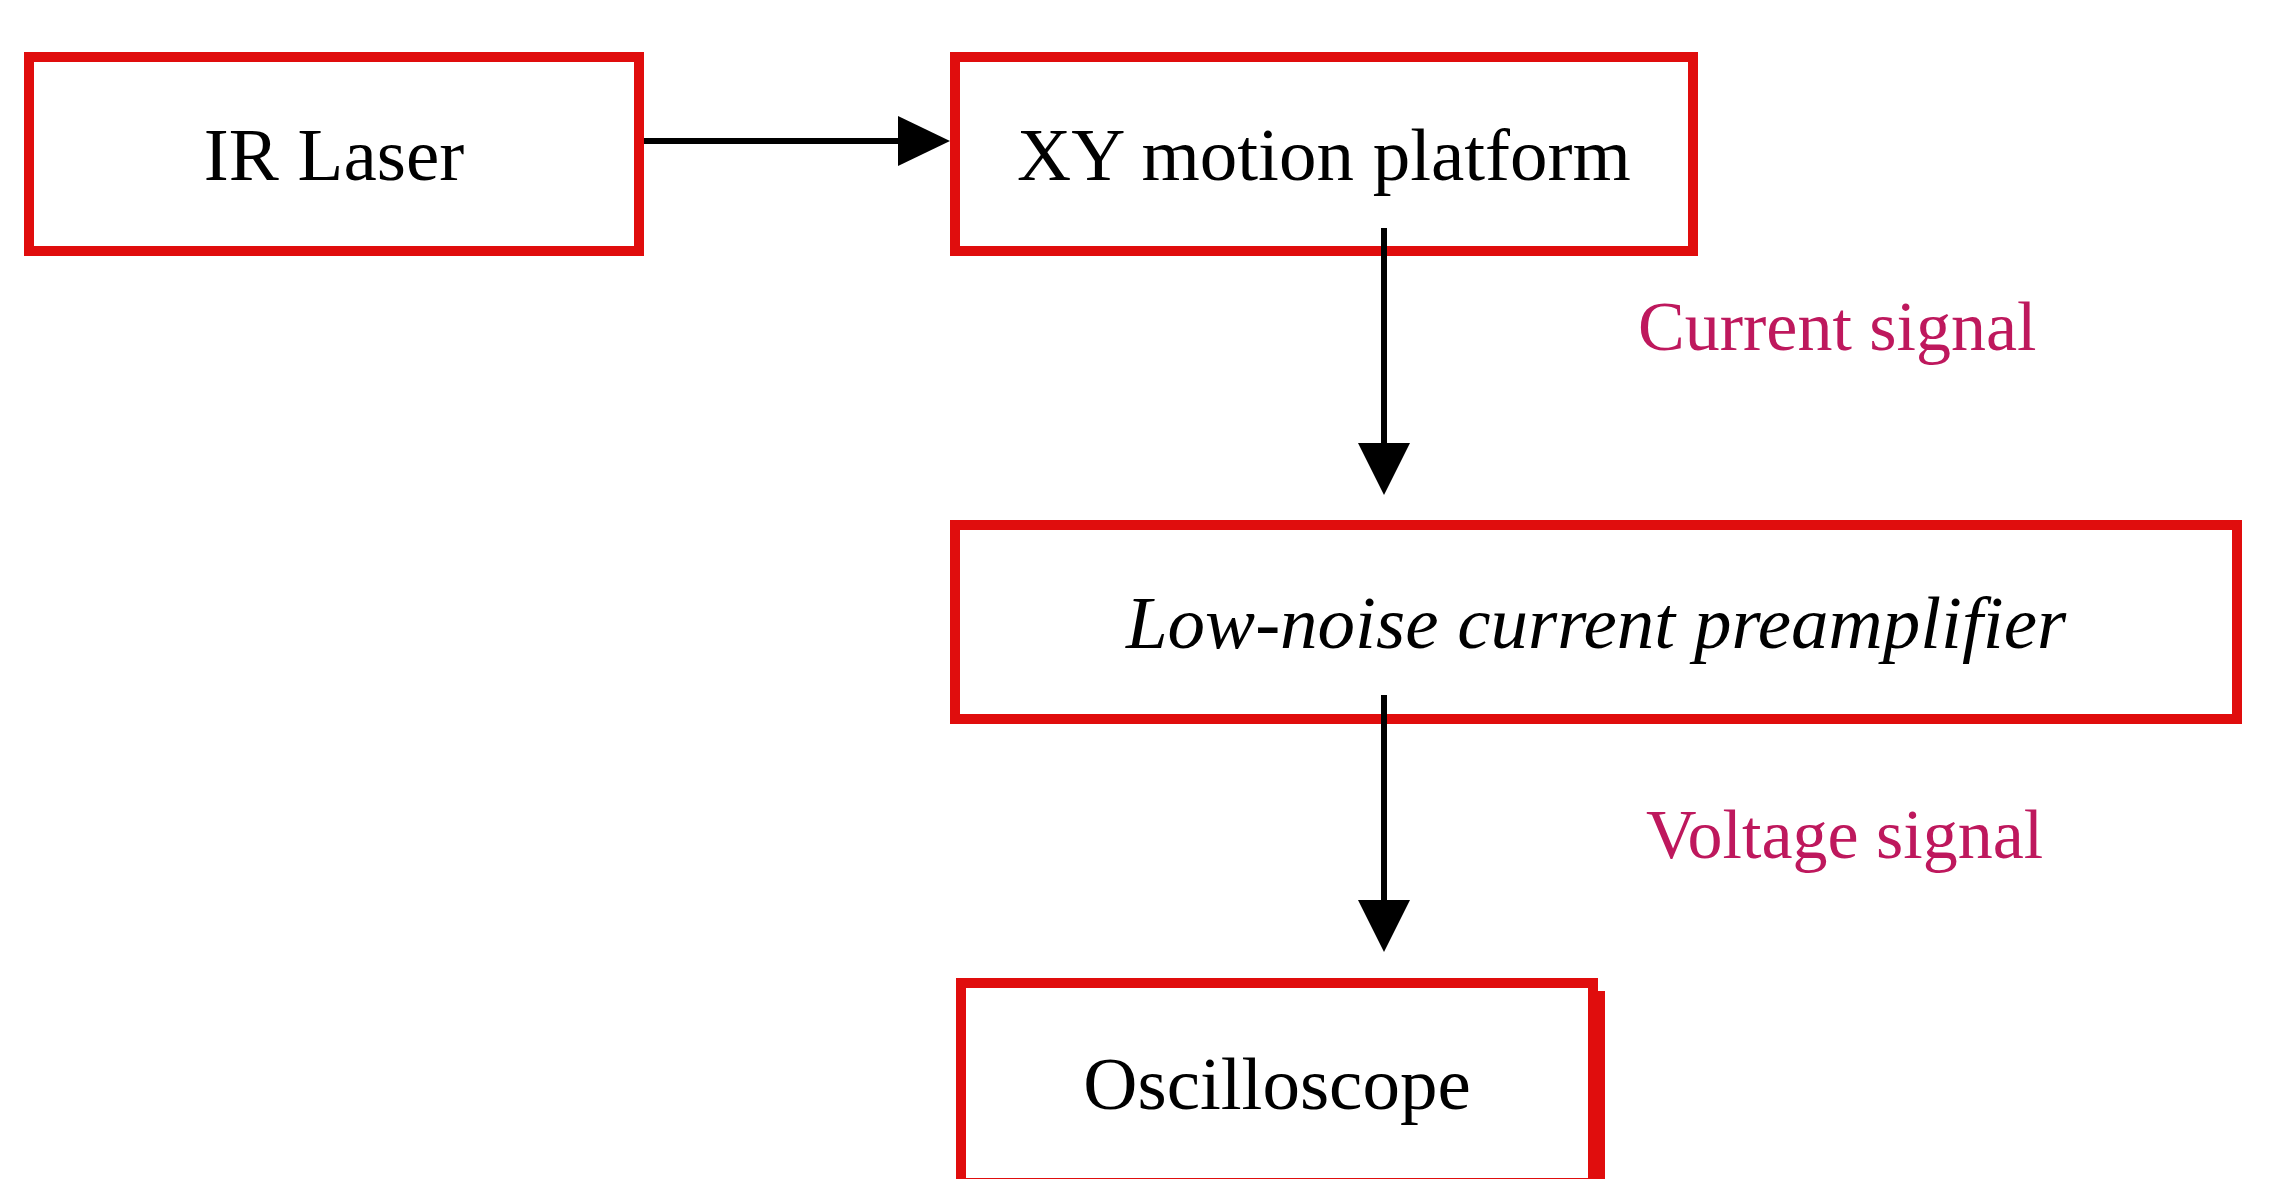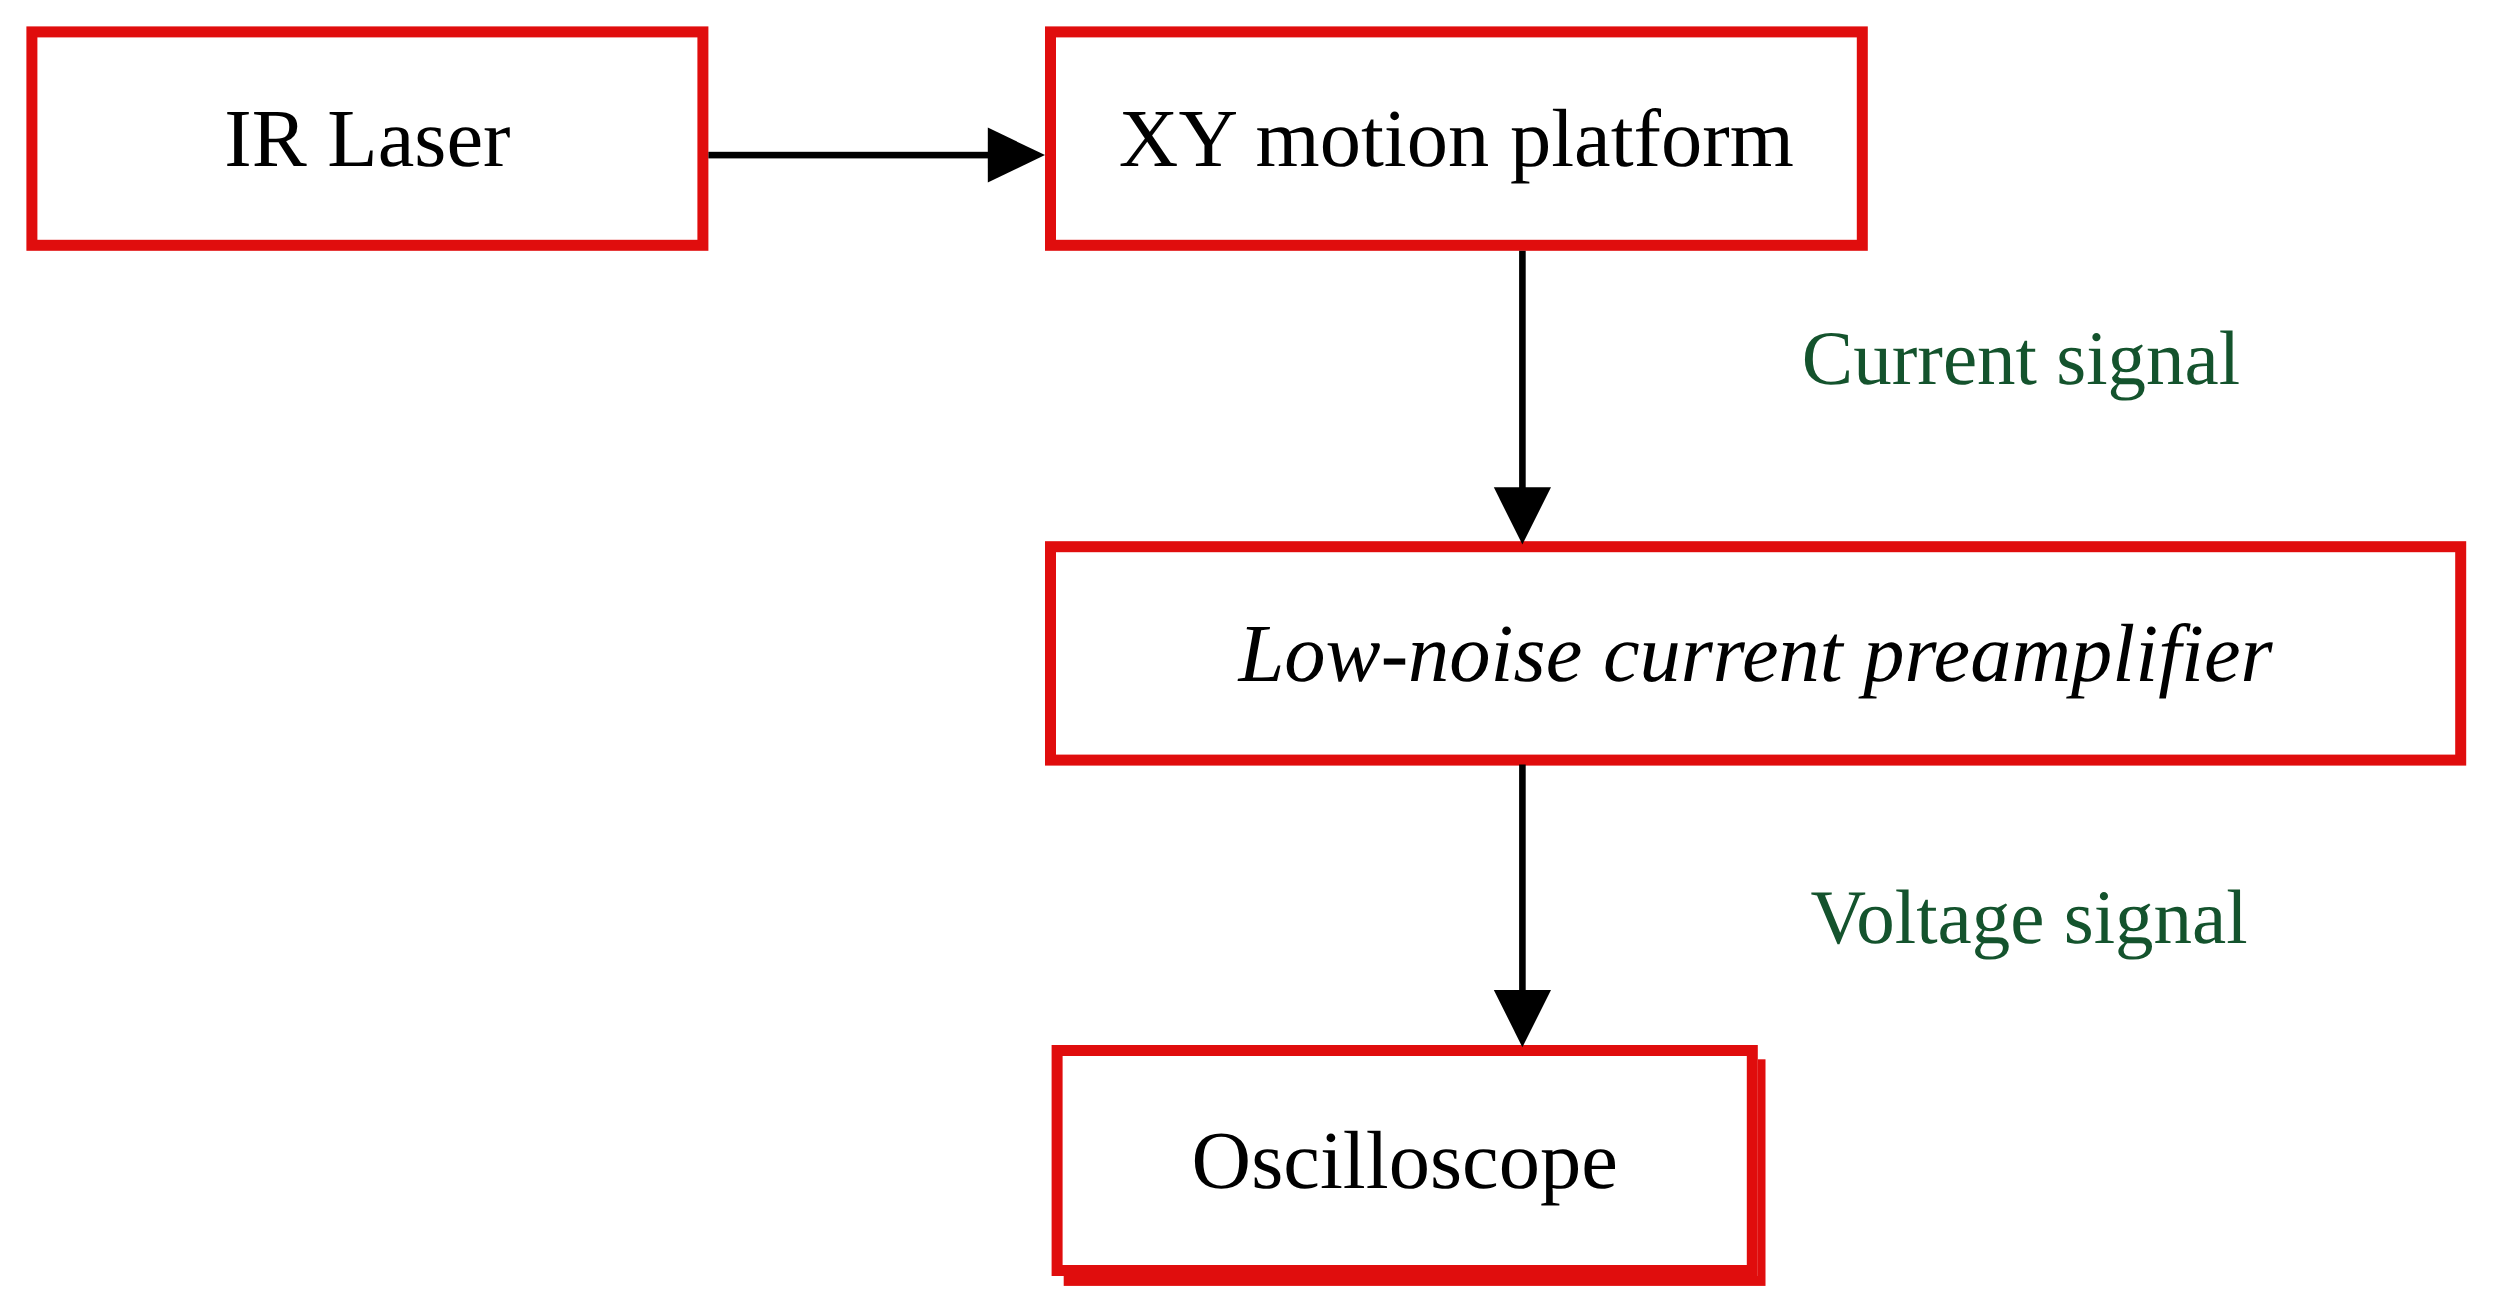--- a/index.html
+++ b/index.html
@@ -21,20 +21,21 @@
     box-sizing: border-box;
     border: 10px solid #e00d0d;
     background: #ffffff;
     display: flex;
     align-items: center;
     justify-content: center;
     font-size: 75px;
     line-height: 1;
     white-space: nowrap;
     color: #000000;
+    margin-top: 28px;
   }
   #node-ir-laser    { left: 24px;  top: 24px;  width: 620px;  height: 204px; }
   #node-xy-platform { left: 950px; top: 24px;  width: 748px;  height: 204px; }
   #node-preamp      { left: 950px; top: 492px; width: 1292px; height: 204px; font-style: italic; }
   #node-oscilloscope{
     left: 956px; top: 950px; width: 642px; height: 210px;
     box-shadow: 9px 11px 0 -2px #e00d0d;
     align-items: center;
   }
   .edge-line {
@@ -65,21 +66,21 @@
     left: 1358px; top: 900px;
     border-left: 26px solid transparent;
     border-right: 26px solid transparent;
     border-top: 52px solid #000000;
   }
   .edge-label {
     position: absolute;
     font-size: 70px;
     line-height: 1.1;
     white-space: nowrap;
-    color: #14532d;
+    color: #be185d;
   }
   #edge-label-current { left: 1638px; top: 288px; }
   #edge-label-voltage { left: 1646px; top: 796px; }
 </style>
 </head>
 <body>
 
 <div id="canvas">
 
   <div class="node" id="node-ir-laser">

